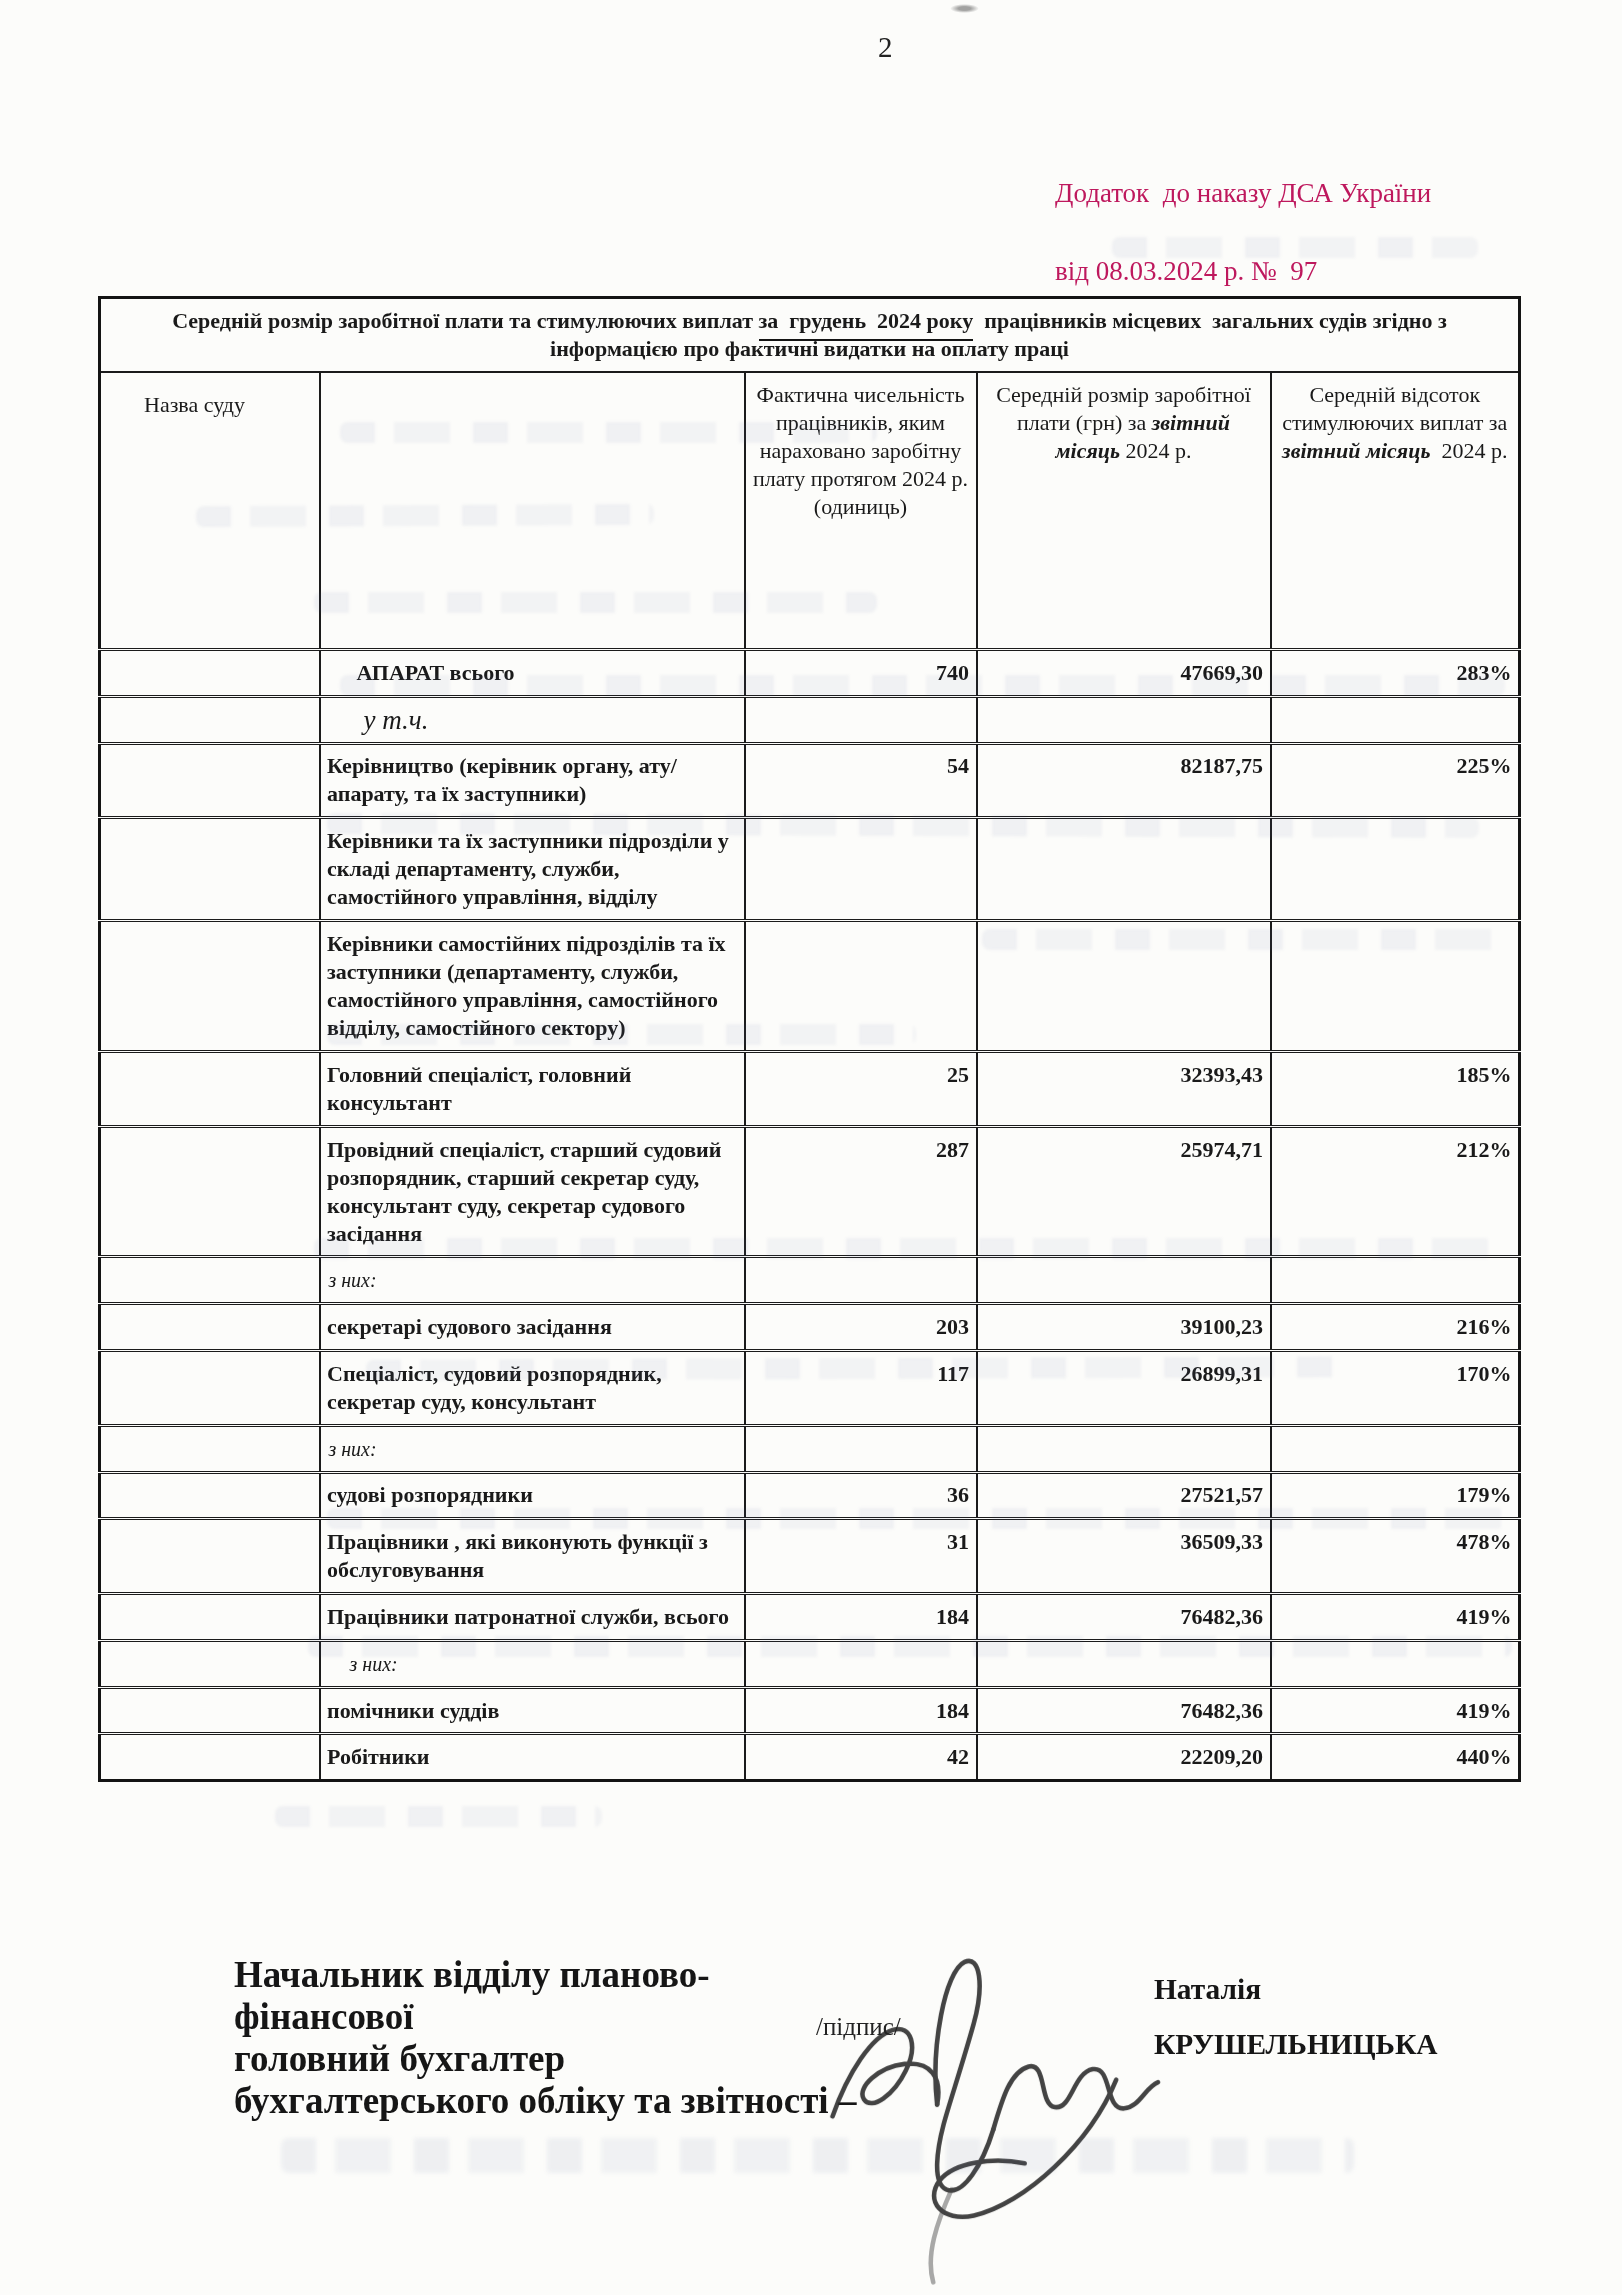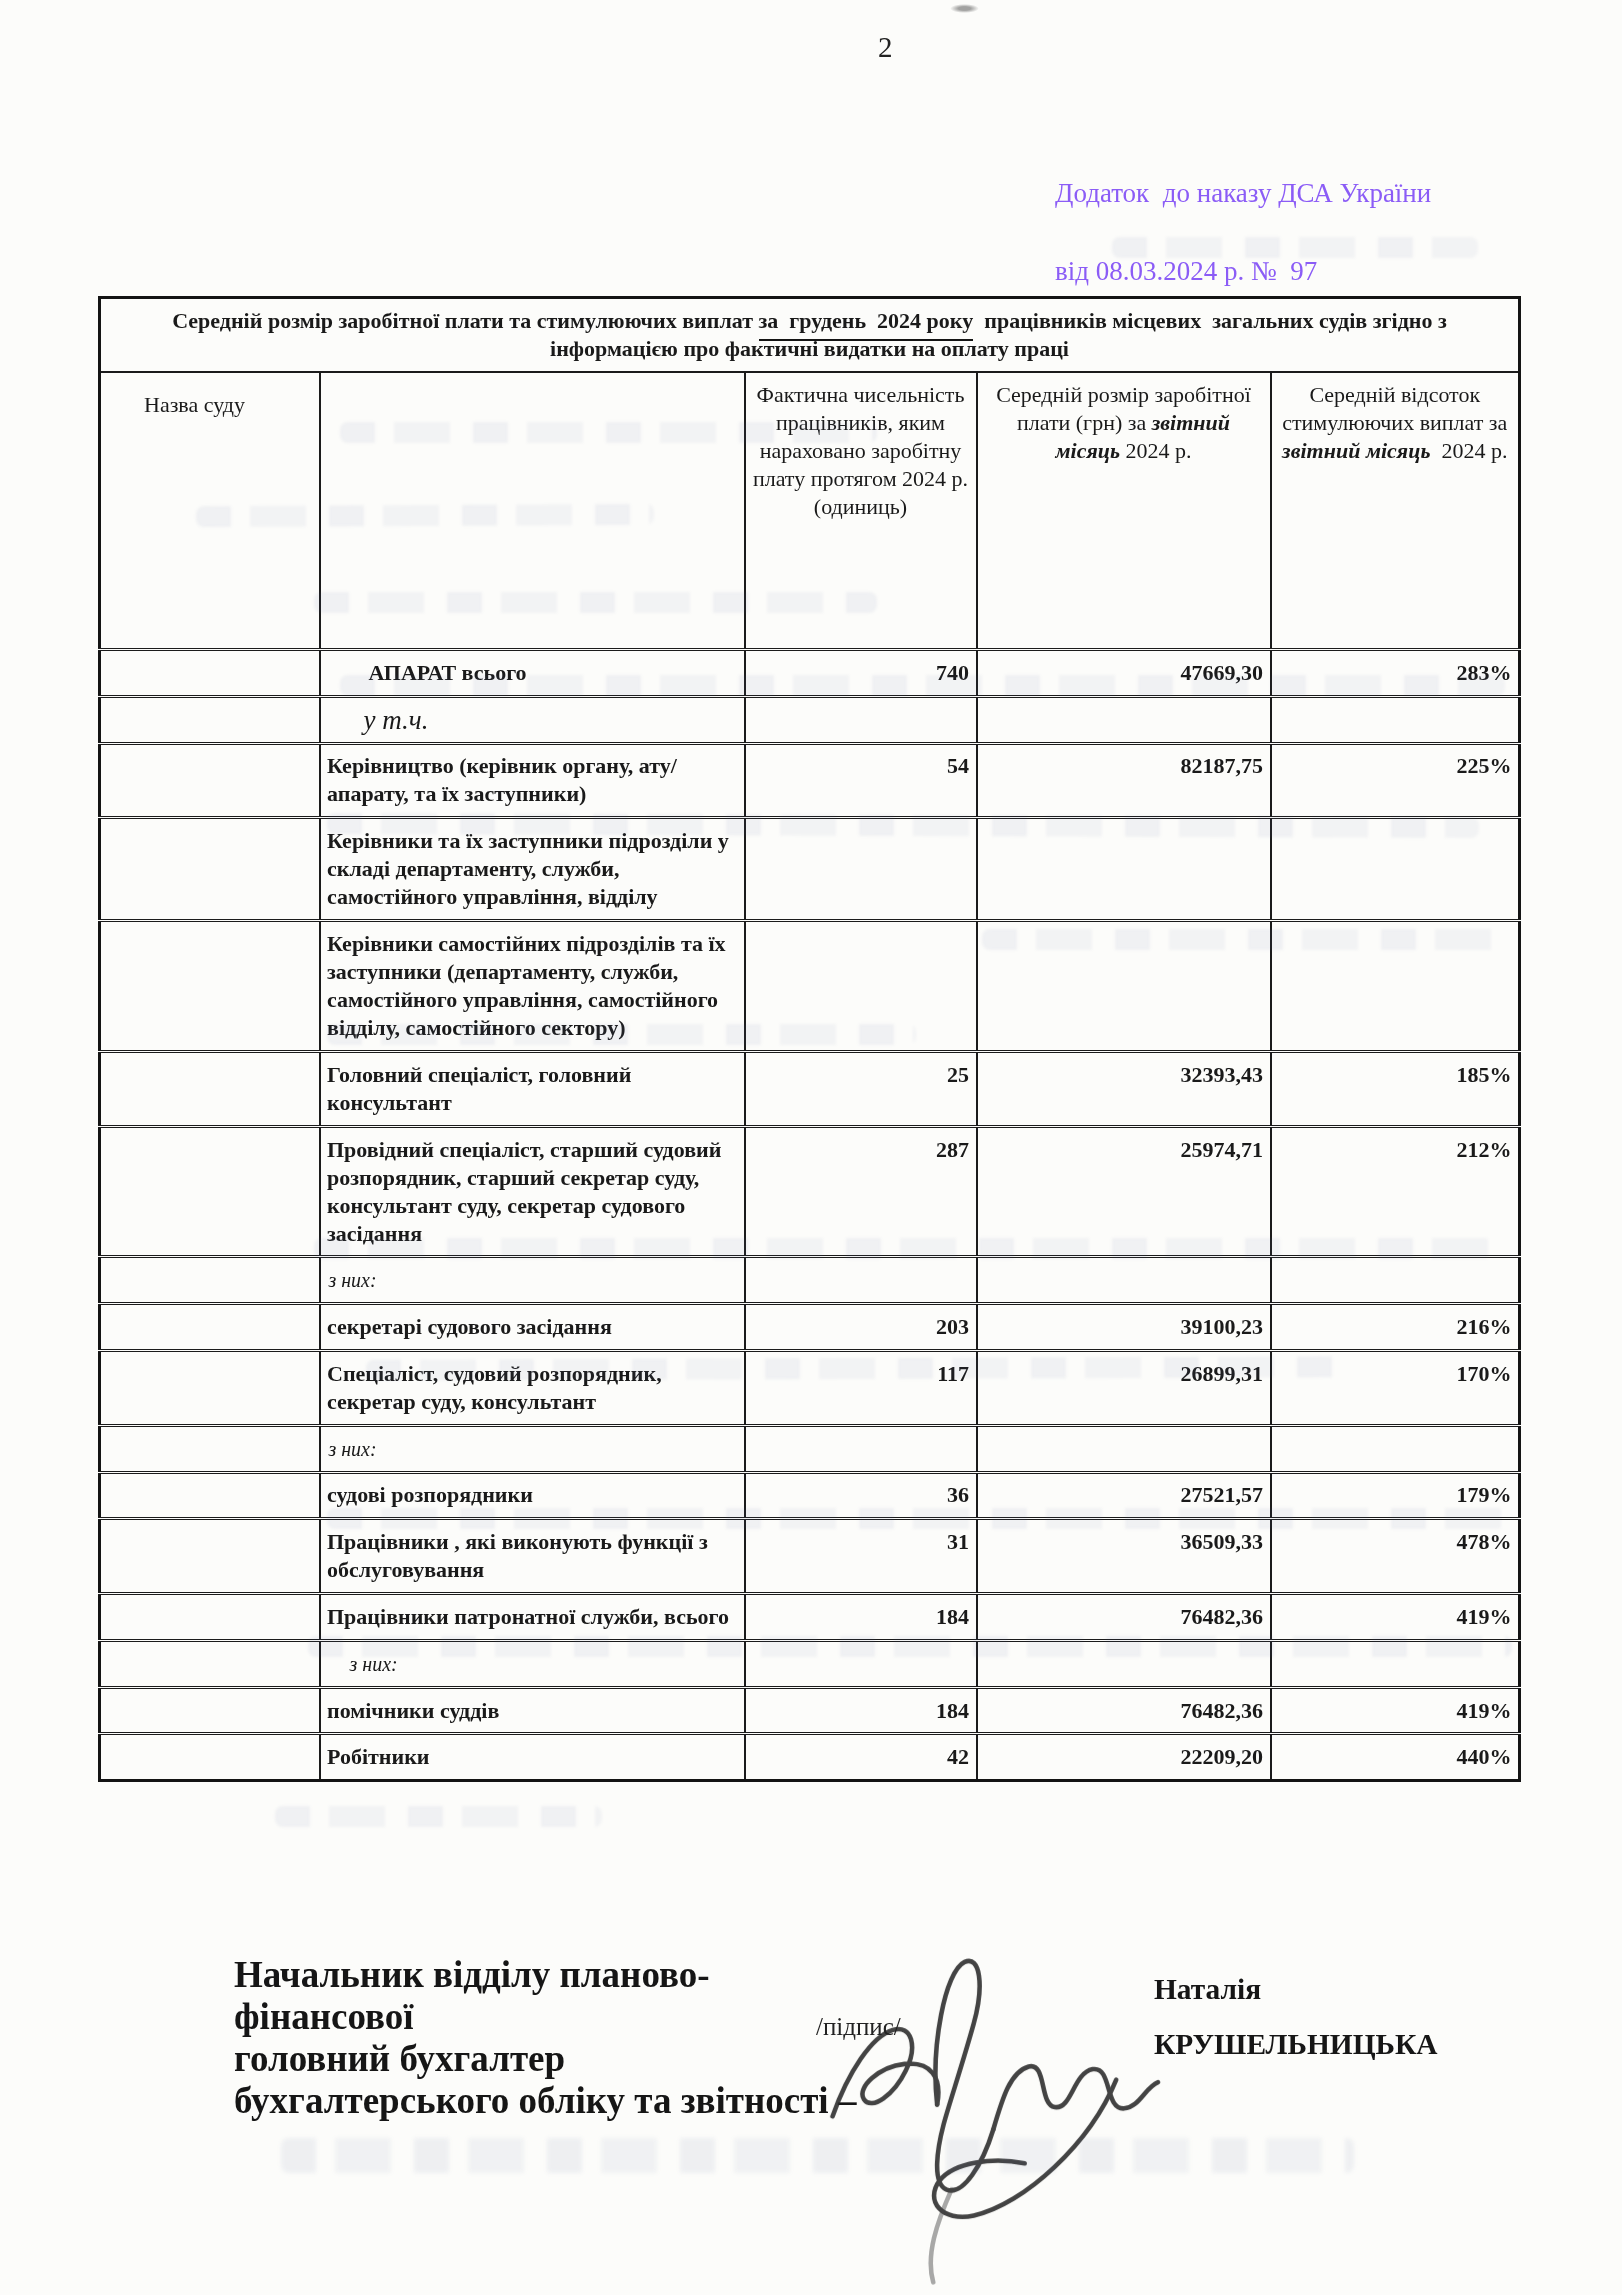--- a/index.html
+++ b/index.html
@@ -11,21 +11,21 @@
   }
   .prewrap{white-space:pre-wrap;}
 
   
   .page-number{
     position:absolute;left:878px;top:31px;
     font-size:29px;color:#222;
   }
   .appendix{
     position:absolute;left:1055px;top:178px;width:471px;
-    font-size:27px;line-height:31px;color:#8b5cf6;font-family:Liberation Serif, serif;
+    font-size:27px;line-height:31px;color:#be185d;font-family:Liberation Serif, serif;
   }
   .appendix .line2{margin-top:47px;}
 
   
   table.salary{
     position:absolute;left:98px;top:296px;width:1420px;
     border-collapse:collapse;table-layout:fixed;
     background:transparent;
   }
   table.salary td,table.salary th{
@@ -46,21 +46,21 @@
     font-weight:normal;text-align:center;
     font-size:22px;line-height:30px;
     height:249px;padding-top:10.5px;
   }
   .header-row th.h-court{text-align:left;padding-left:43px;padding-top:18.3px;}
   .emph{font-weight:bold;font-style:italic;}
 
   #rows-body td{border-top:3.9px double #1b1b1b;}
   td.c-court{}
   td.c-label{text-align:left;padding-left:6.5px;}
-  td.c-label.k-total{font-weight:bold;padding-left:48px;}
+  td.c-label.k-total{font-weight:bold;padding-left:36px;}
   td.c-label.k-bold{font-weight:bold;}
   td.c-label.k-utch{font-style:italic;font-size:27px;padding-left:43px;}
   td.c-label.k-sub{font-style:italic;font-size:20px;padding-left:7.9px;}
   td.c-label.k-subindent{font-style:italic;font-size:20px;padding-left:29px;}
   td.c-num{font-weight:bold;text-align:right;font-size:24px;}
   td.c-count{padding-right:42px;}
   td.c-salary{padding-right:52px;}
   td.c-pct{padding-right:23.6px;}
 
   

